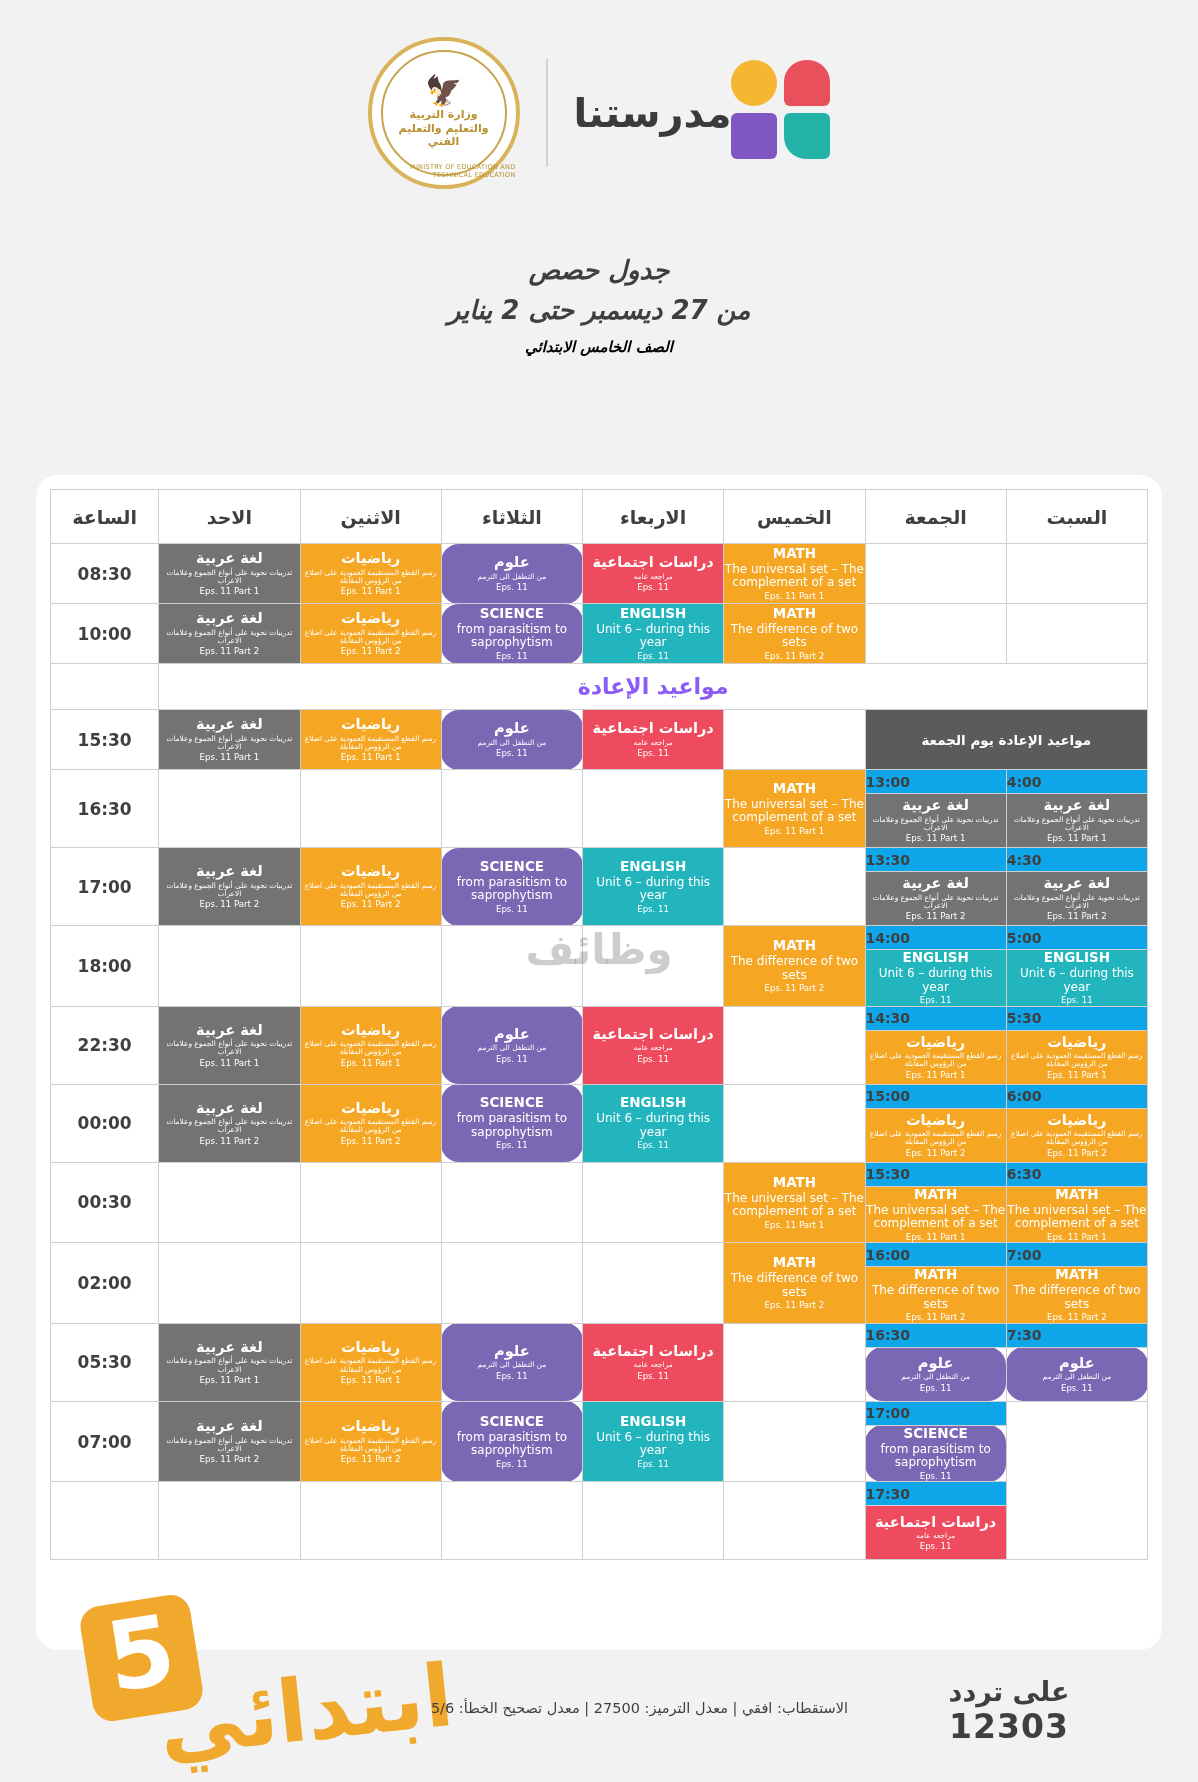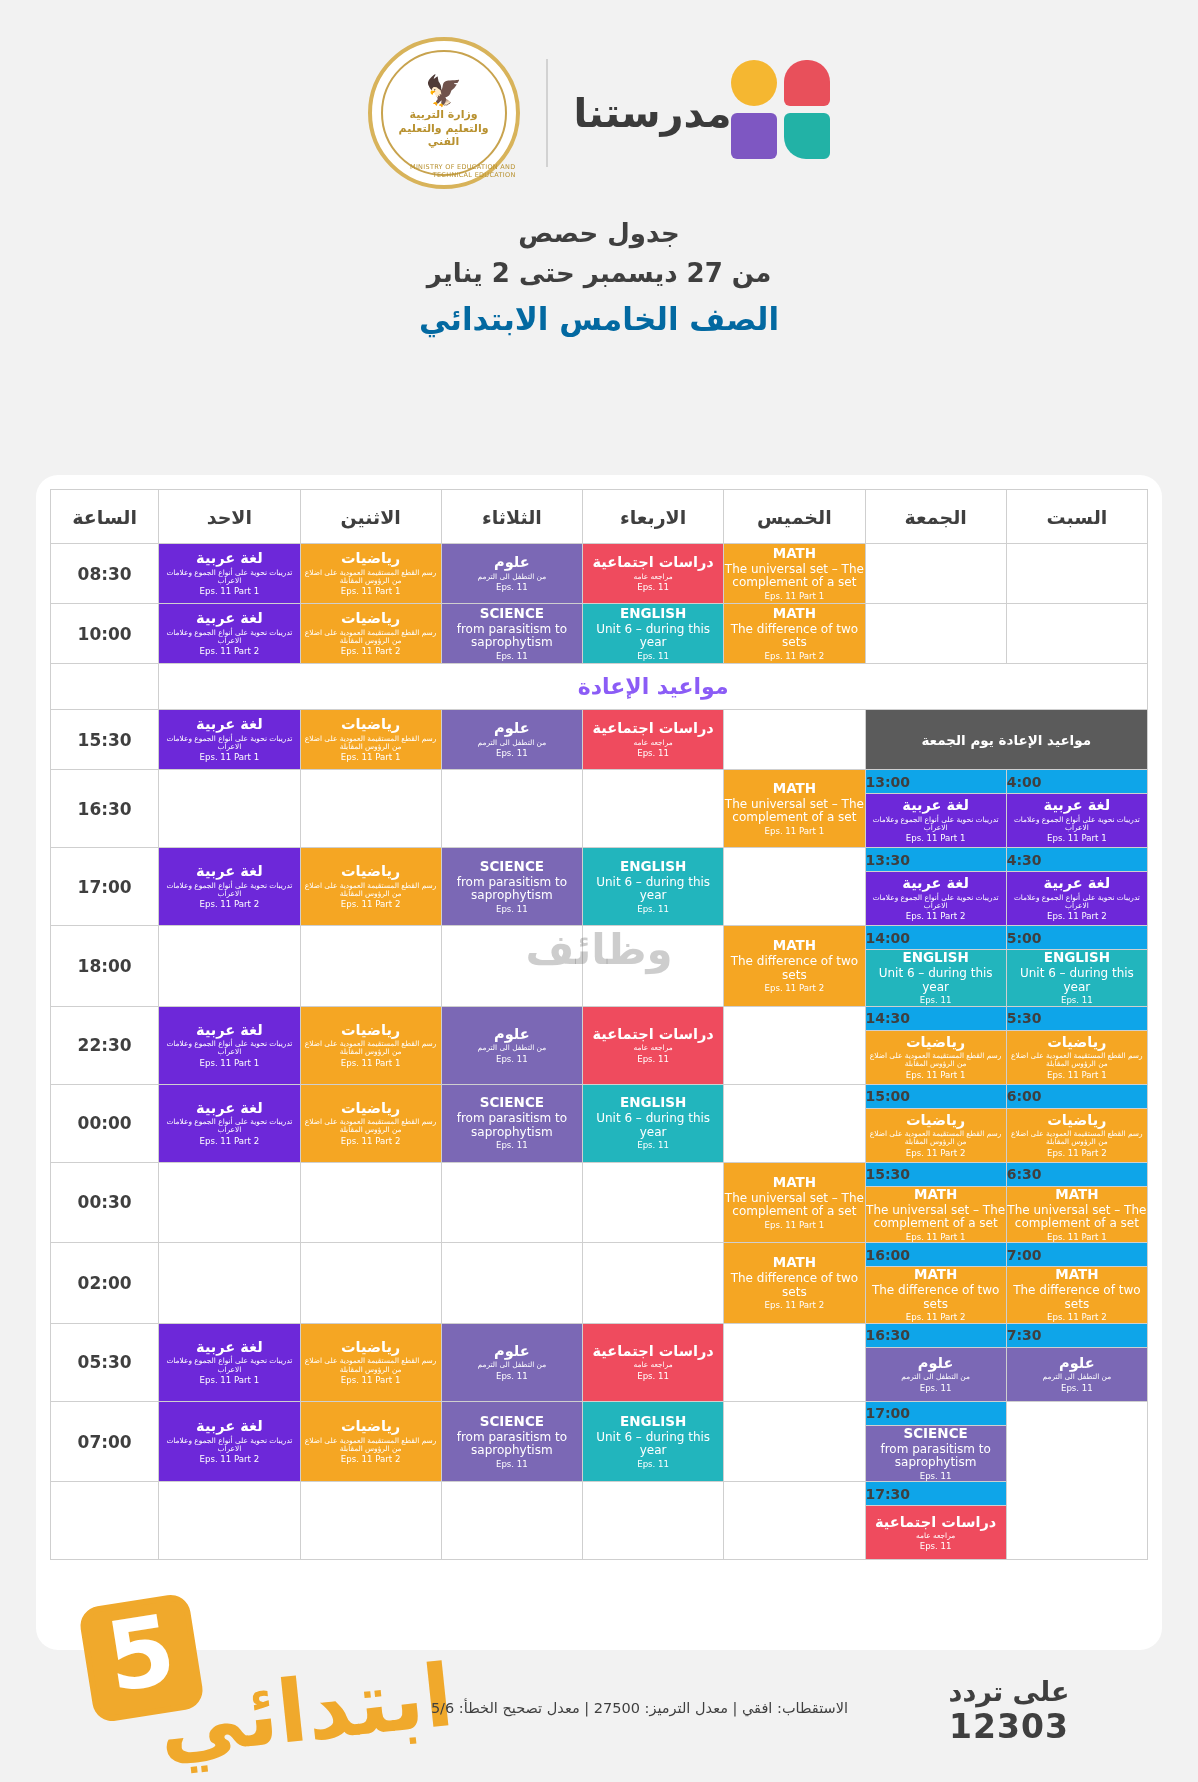--- a/index.html
+++ b/index.html
@@ -83,25 +83,26 @@
     position: absolute;
     bottom: 6px;
     font-size: 6.5px;
     color: #b8912f;
     letter-spacing: .3px;
   }
 
   
   .titles {
     text-align: center;
-    margin-top: 19px;
+    margin-top: 56px;
+    font-style: italic;
   }
   .t1 { font-size: 26px; font-weight: bold; color: #3f3f3f; line-height: 1.5; }
   .t2 { font-size: 26px; font-weight: bold; color: #3f3f3f; line-height: 1.6; }
-  .t3 { font-size: 31px; font-weight: bold; color: #0369a1; margin-top: 6px; }
+  .t3 { font-size: 15px; font-weight: bold; color: #000000; margin-top: 6px; }
 
   
   .card {
     position: absolute;
     top: 475px;
     left: 36px;
     width: 1126px;
     height: 1175px;
     background: #ffffff;
     border-radius: 22px;
@@ -140,23 +141,23 @@
     color: #fff;
     padding: 3px 2px;
     line-height: 1.12;
   }
   .cell .s-title { font-size: 14.5px; font-weight: bold; display:block; }
   .cell .s-desc { font-size: 7.4px; display:block; margin-top: 2px; }
   .cell .s-eps  { font-size: 8.6px; display:block; margin-top: 2px; }
   .cell.en .s-title { font-size: 13.5px; }
   .cell.en .s-desc { font-size: 12px; }
 
-  .c-arabic  { background: #6d28d9; }
+  .c-arabic  { background: #737373; }
   .c-math    { background: #f5a623; }
-  .c-science { background: #7b68b5; }
+  .c-science { background: #7b68b5; border-radius: 18px; }
   .c-social  { background: #ef4b5e; }
   .c-english { background: #22b5bd; }
   .c-mathb   { background: #f5a623; }
   .c-empty   { background: #ffffff; }
 
   .repeat-row td {
     height: 46px;
     text-align: center;
     font-size: 22px;
     font-weight: bold;

